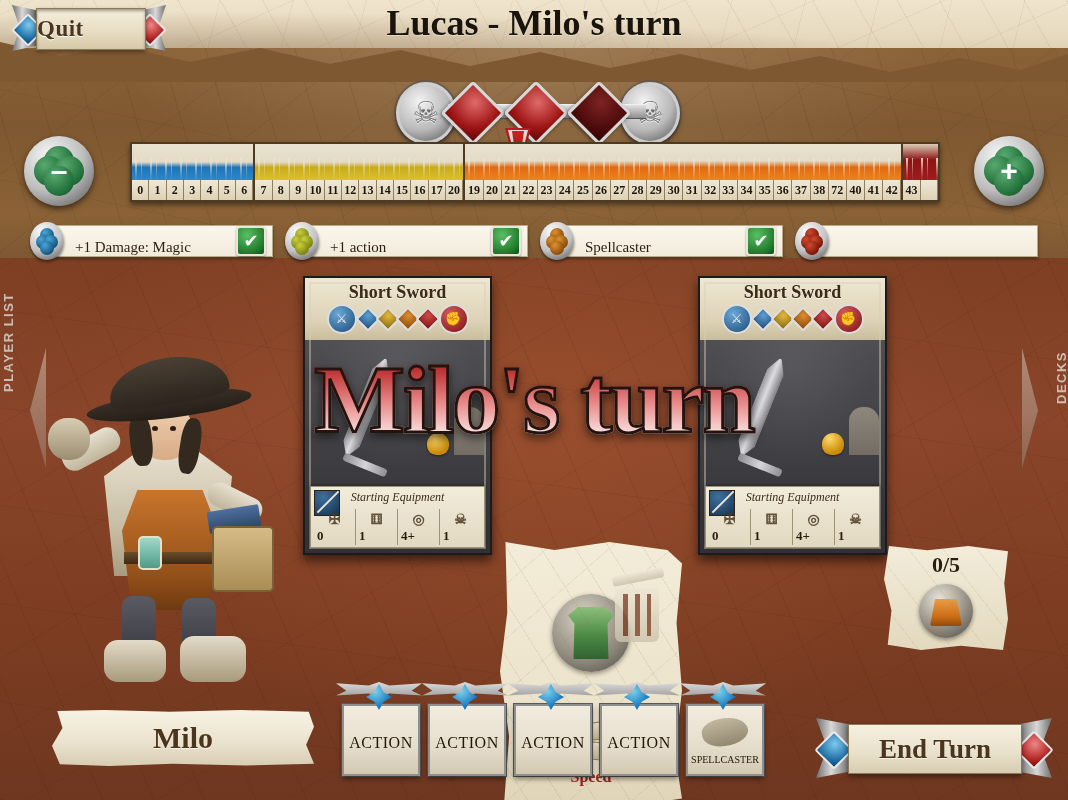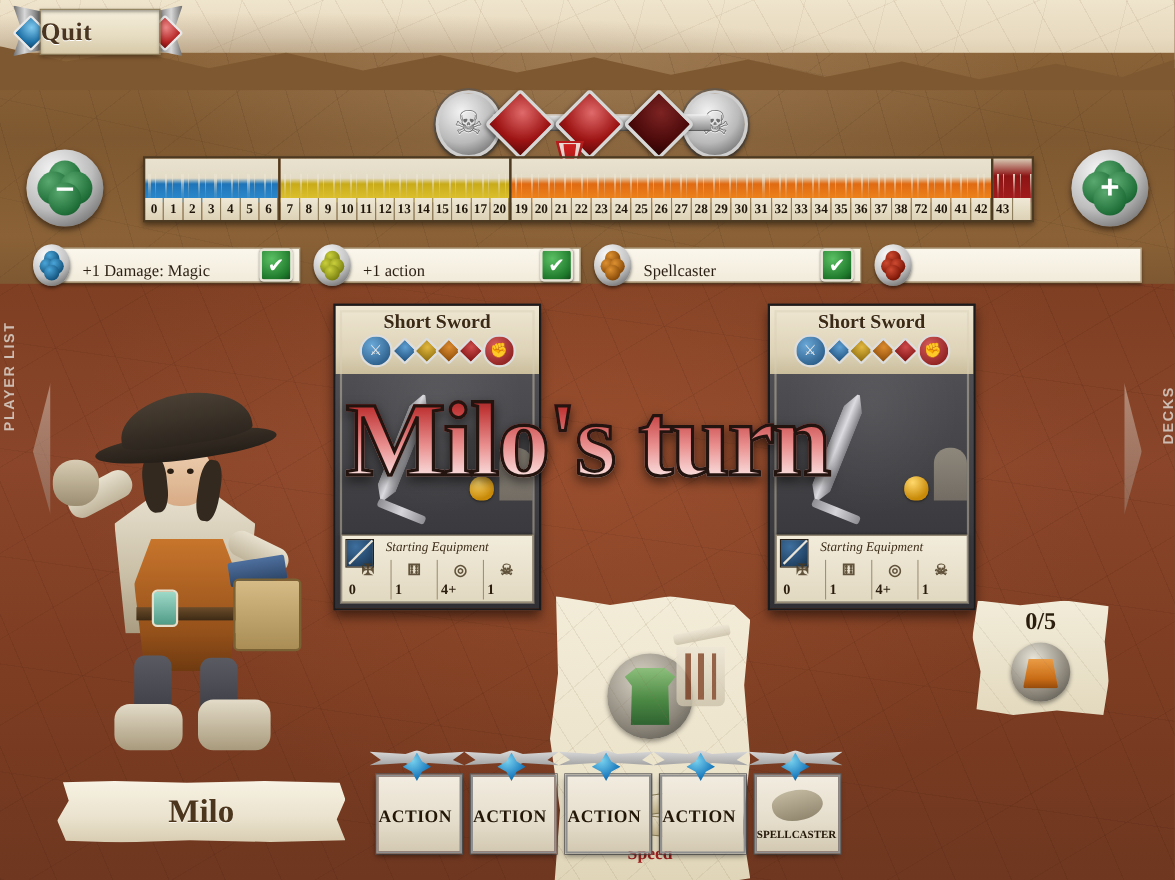--- a/index.html
+++ b/index.html
@@ -579,22 +579,22 @@
     clip-path:polygon(50% 0,68% 32%,100% 50%,68% 68%,50% 100%,32% 68%,0 50%,32% 32%);
     filter:drop-shadow(0 1px 1px rgba(0,0,0,.5));
   }
   .actbtn .plate{
     position:absolute;left:2px;top:22px;width:74px;height:68px;z-index:1;
     background:linear-gradient(180deg,#f2ece0,#e5ddcb 60%,#d3c9b2);
     border:2px solid #8f8f8f;
     box-shadow:0 3px 5px rgba(0,0,0,.45), 0 0 0 1px #5d5d5d;
   }
   .actbtn .plate .lb{
-    position:absolute;left:0;right:0;top:28px;
-    font-family:"Liberation Serif", serif;font-weight:bold;
+    position:absolute;left:0;right:0;top:28px;text-align:center;
+    font-family:"Liberation Serif", serif;font-weight:normal;
     font-size:16px;color:#231708;letter-spacing:.5px;
   }
   .actbtn.spell .plate .lb{font-size:10px;top:48px;letter-spacing:0;}
   .actbtn.spell .plate .sigil{
     position:absolute;left:50%;top:12px;transform:translateX(-50%) rotate(-14deg);
     width:46px;height:28px;border-radius:40% 60% 45% 55%;
     background:linear-gradient(180deg,#b6ab90,#7d7158);opacity:.8;
   }
   .endturn{
     position:absolute;right:16px;top:718px;width:236px;height:60px;cursor:pointer;
@@ -629,20 +629,21 @@
 
   <div class="quit-btn">
     <div class="cap left"></div>
     <div class="cap right"></div>
     <div class="gem blue"></div>
     <div class="gem red"></div>
     <div class="quit-plate">
       <span>Quit</span>
     </div>
   </div>
+  <div class="title">Lucas - Milo's turn</div>
 
   <div class="arrow-l"></div>
   <div class="sidetab left">
     <span>PLAYER LIST</span>
   </div>
   <div class="arrow-r"></div>
   <div class="sidetab right">
     <span>DECKS</span>
   </div>
 
@@ -978,14 +979,23 @@
       <div class="actbtn spell">
         <div class="shoulder"></div>
         <div class="xgem"></div>
         <div class="plate">
           <div class="sigil"></div>
           <div class="lb">SPELLCASTER</div>
         </div>
       </div>
     </div>
 
+  <div class="endturn">
+    <div class="cap left"></div>
+    <div class="cap right"></div>
+    <div class="gem blue"></div>
+    <div class="gem red"></div>
+    <div class="plate">
+      <span>End Turn</span>
+    </div>
+  </div>
 
 </div>
 
 </body></html>

